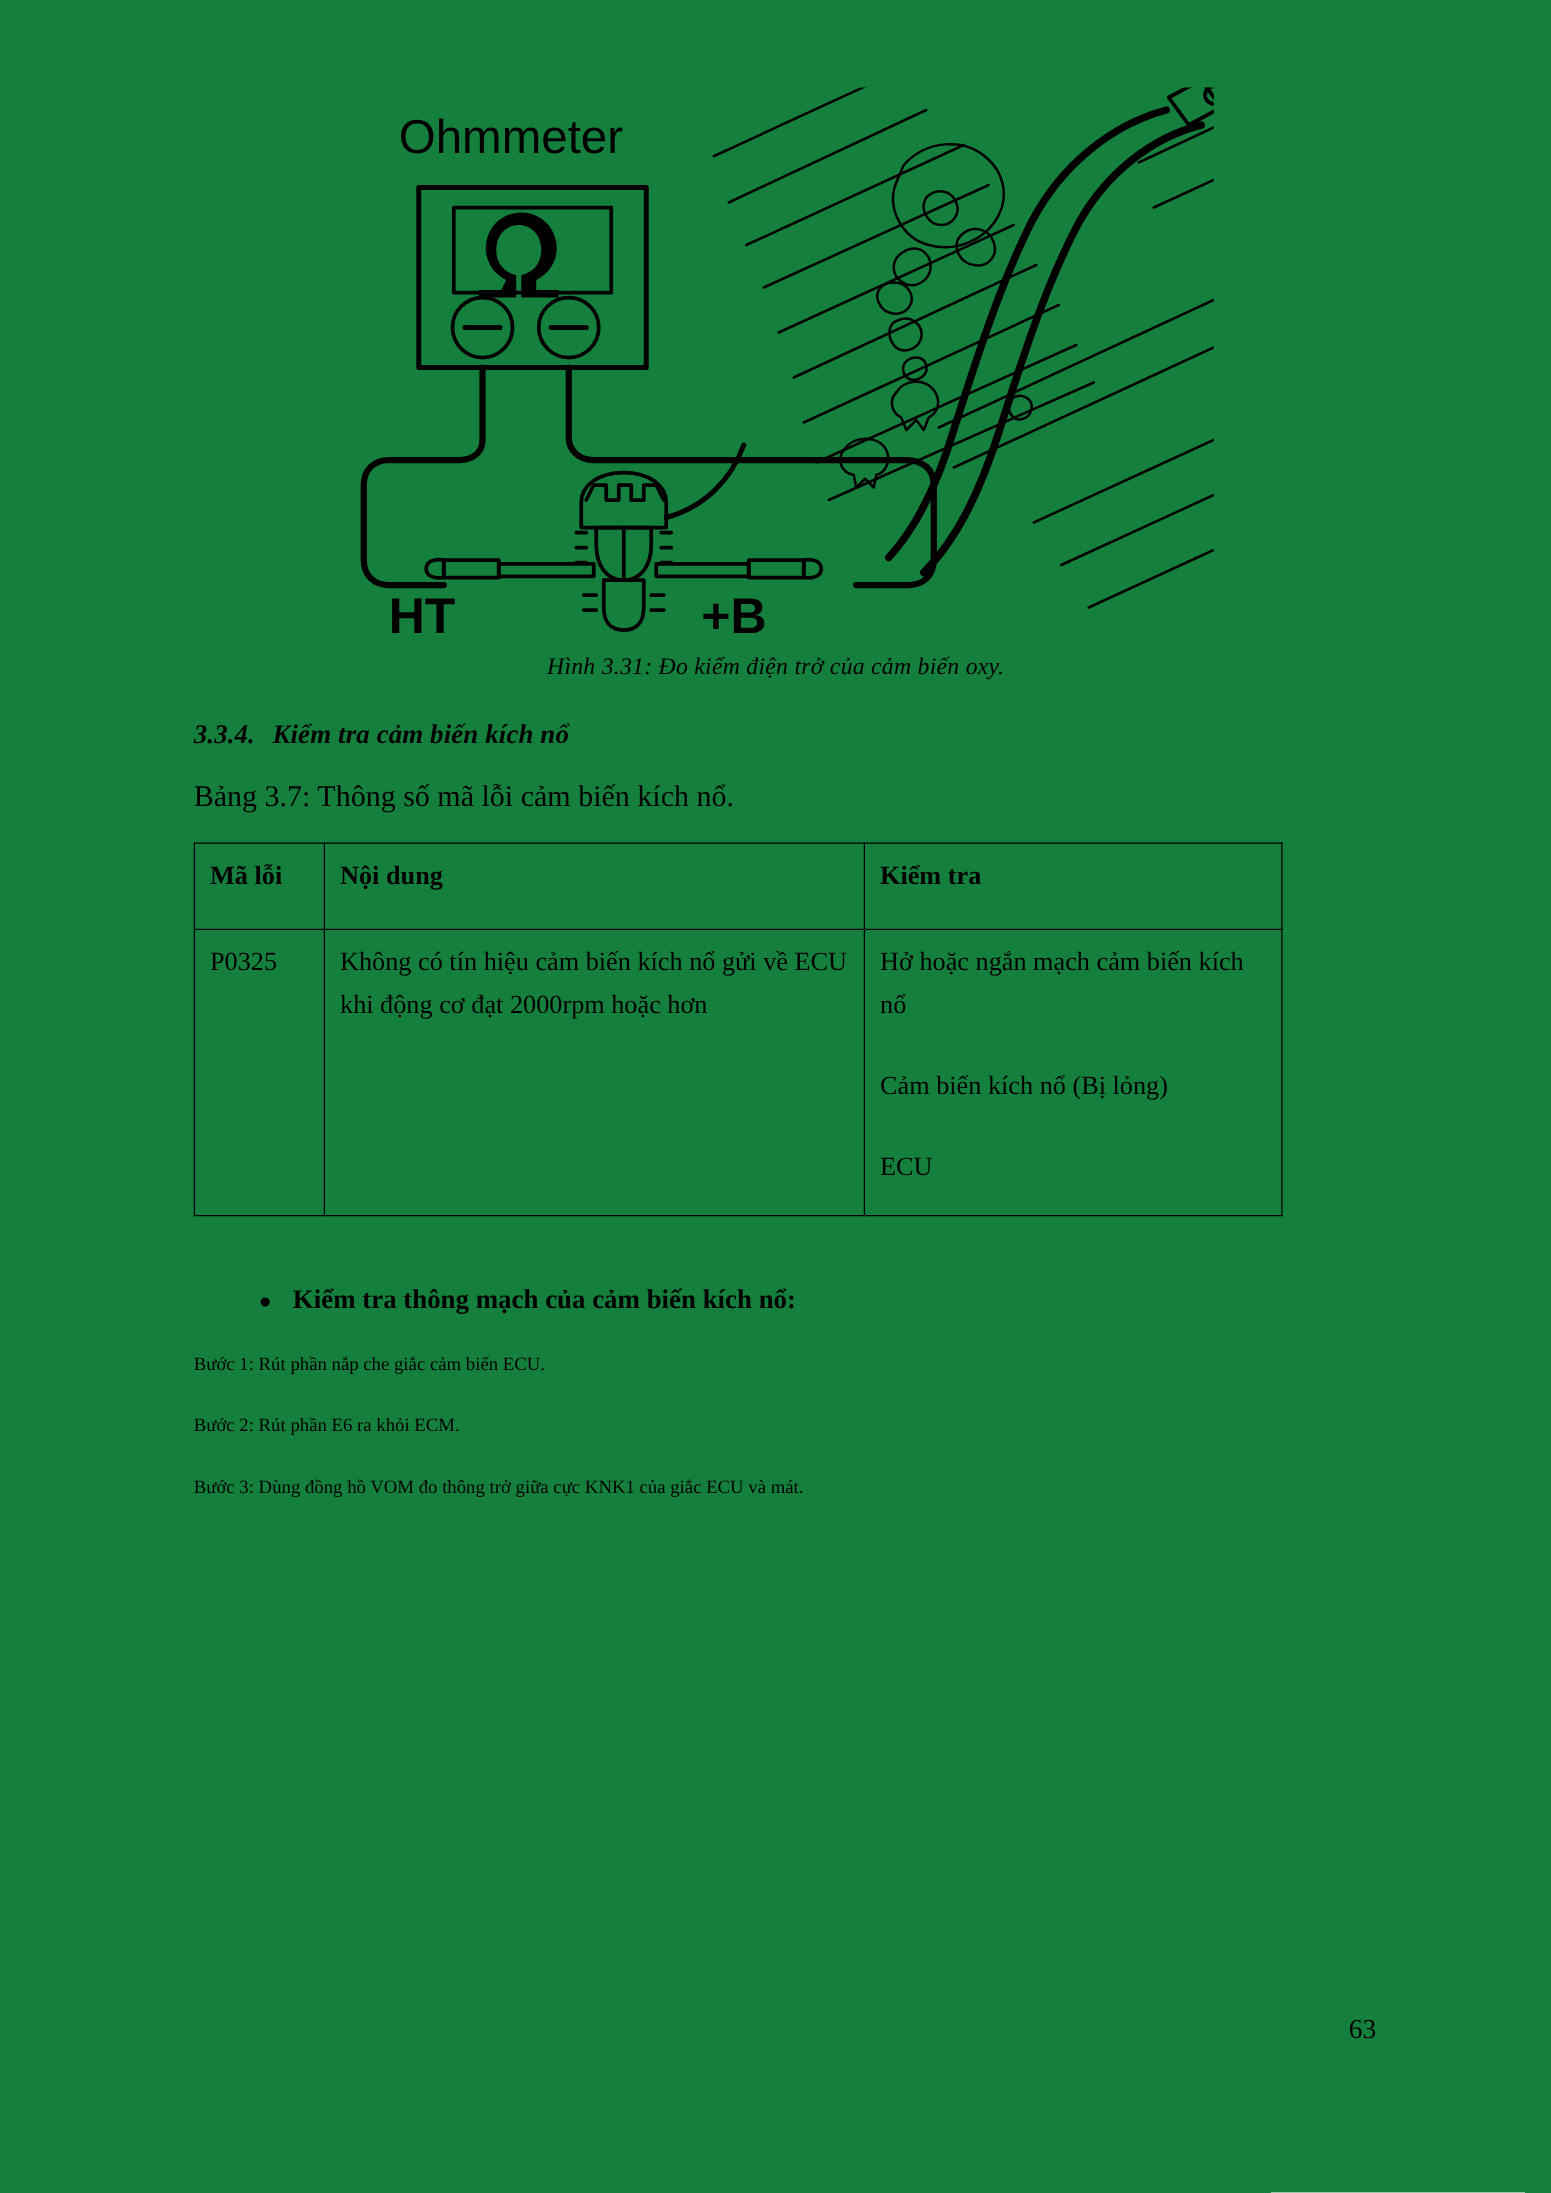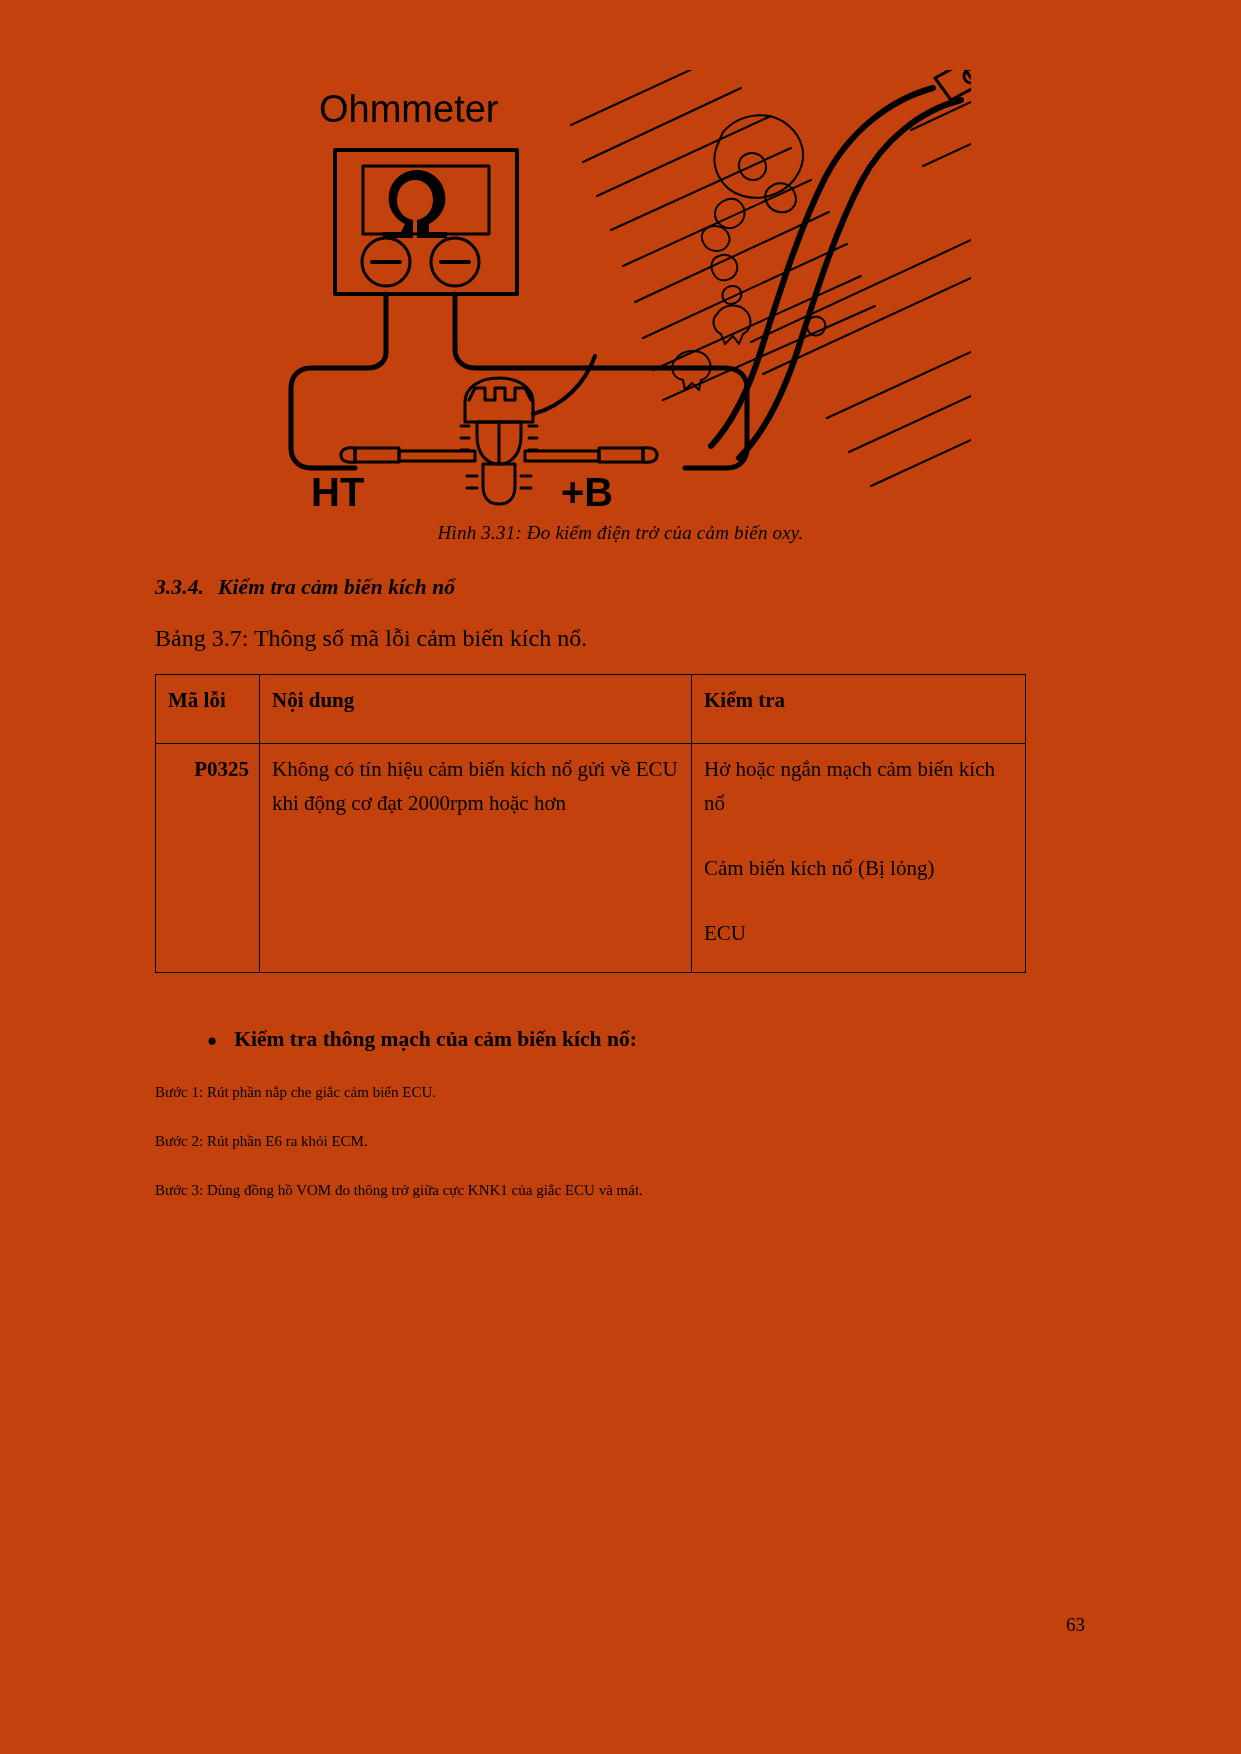--- a/index.html
+++ b/index.html
@@ -8,21 +8,21 @@
     background: #ffffff;
   }
   body {
     font-family: "Liberation Serif", "DejaVu Serif", serif;
     color: #000000;
   }
   .page {
     position: relative;
     width: 1241px;
     height: 1754px;
-    background: #c2410c;
+    background: #15803d;
     margin: 0 auto;
     overflow: hidden;
     box-sizing: border-box;
   }
 
   
   .figure-block {
     position: absolute;
     left: 0;
     top: 70px;
@@ -81,22 +81,22 @@
     line-height: 1.62;
   }
   table.dtc-table thead th {
     text-align: left;
     font-weight: bold;
     height: 52px;
     padding-top: 8px;
     vertical-align: top;
   }
   table.dtc-table td.code-cell {
-    text-align: right;
-    font-weight: bold;
+    text-align: left;
+    font-weight: normal;
     white-space: nowrap;
   }
   .col-code  { width: 104px; }
   .col-desc  { width: 432px; }
   .col-check { width: 334px; }
   td.body-cell { height: 212px; }
   .check-line { margin: 0; }
   .check-gap { height: 31px; }
 
   
@@ -112,23 +112,23 @@
     line-height: 1;
     margin-right: 17px;
   }
 
   .step { font-size: 15px; margin: 32px 0 0 0; }
   .closing { font-size: 21.5px; margin: 32px 0 0 0; line-height: 1.72; }
 
   
   .page-number {
     position: absolute;
-    right: 156px;
+    right: 140px;
     bottom: 118px;
-    font-size: 19px;
+    font-size: 22px;
     margin-left: 23px;
   }
 </style>
 </head>
 <body>
 
 <div class="page">
 
   <div class="figure-block">
     <div class="figure-svg-wrap">

